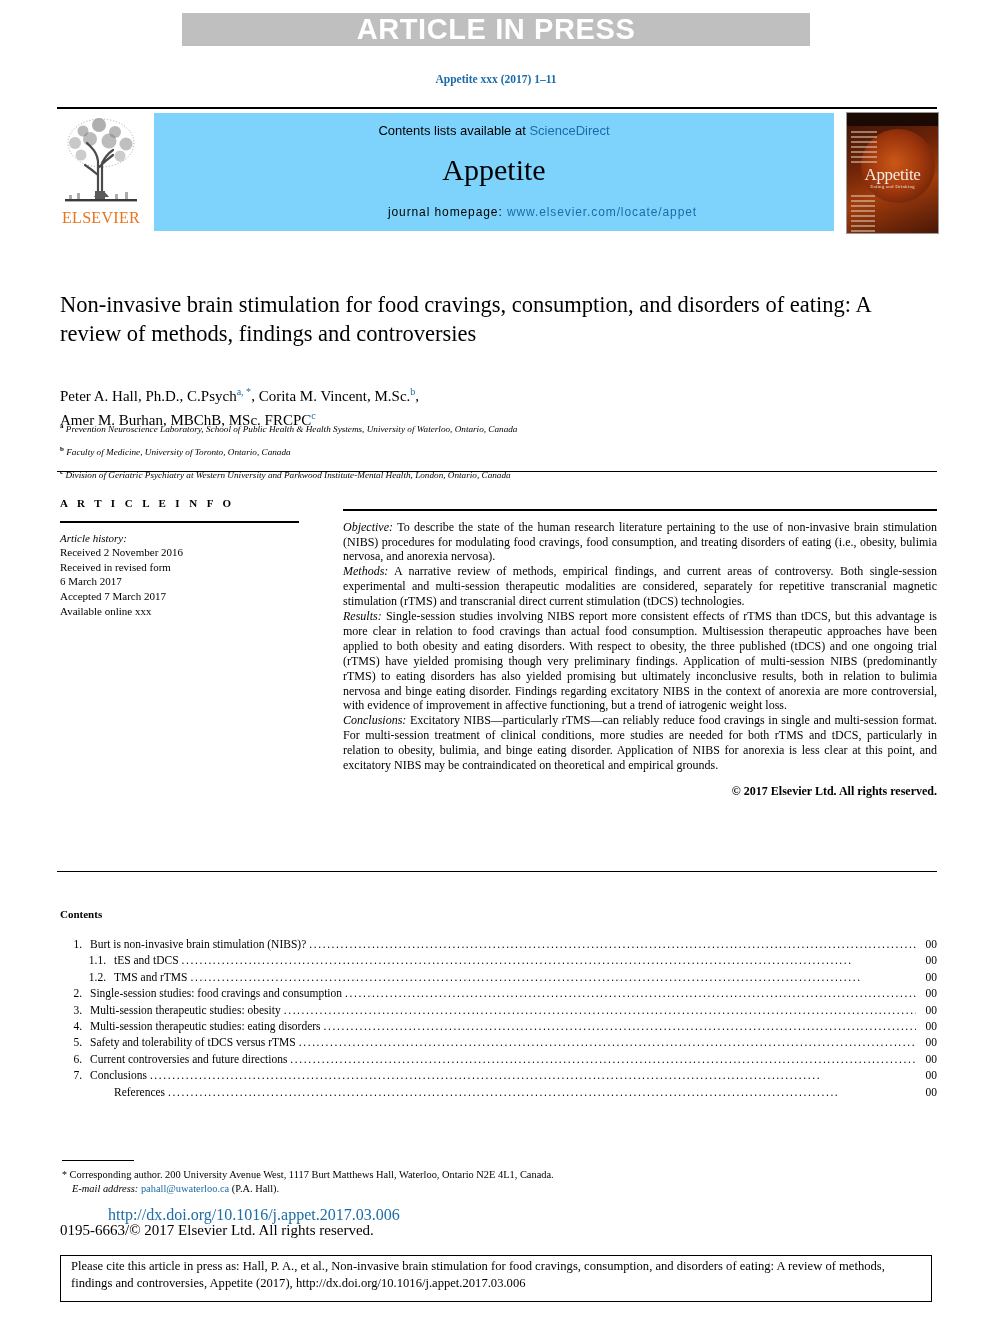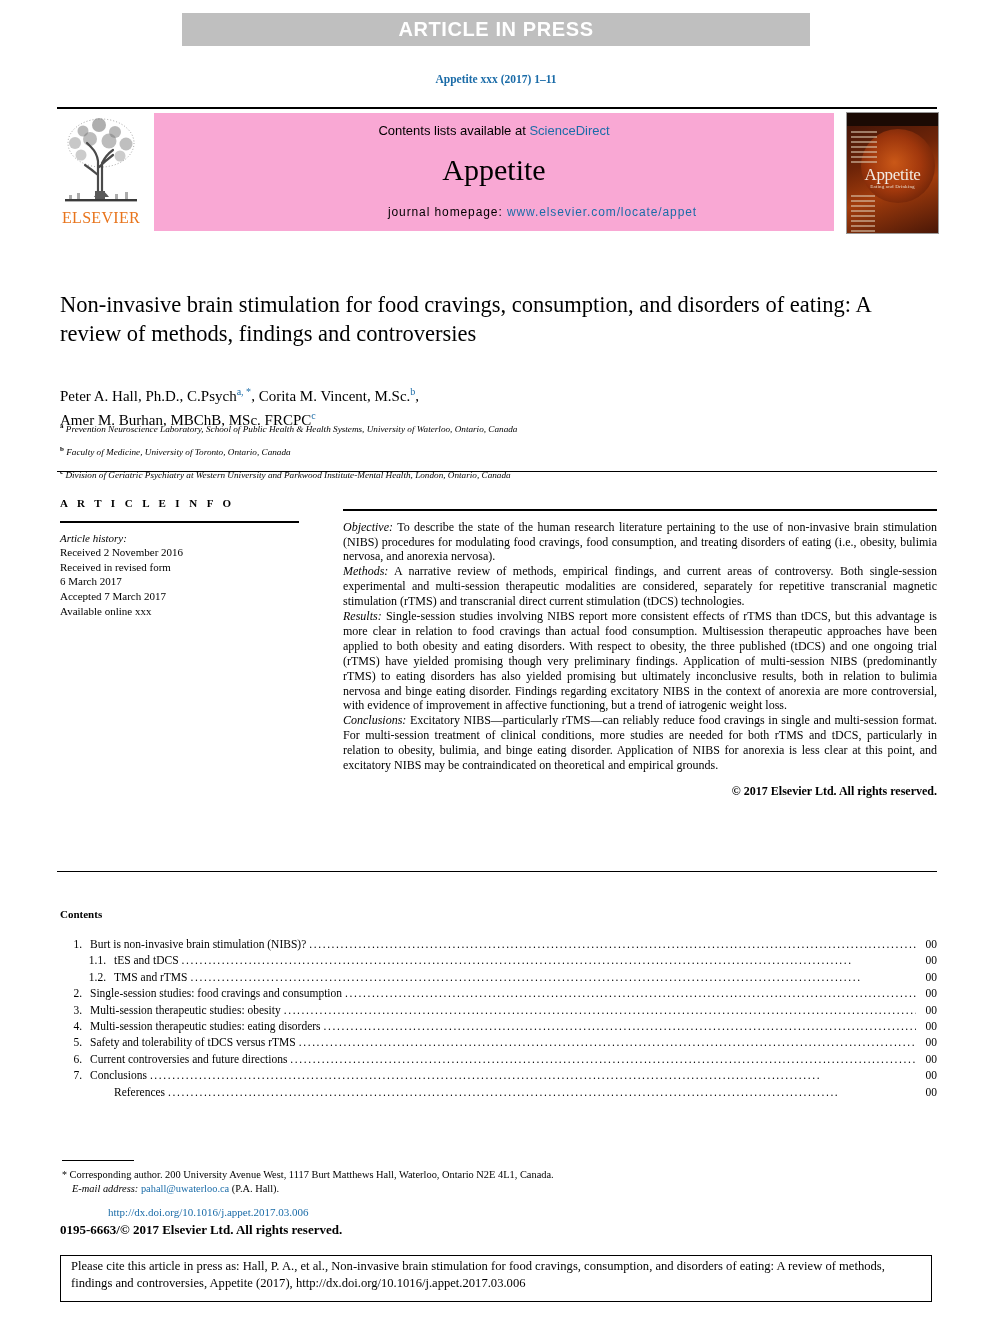--- a/index.html
+++ b/index.html
@@ -20,24 +20,23 @@
   .press-banner {
     position: absolute;
     left: 182px;
     top: 13px;
     width: 628px;
     height: 33px;
     background: #bfbfbf;
     color: #ffffff;
     font-family: "Liberation Sans", "DejaVu Sans", sans-serif;
     font-weight: bold;
-    font-size: 20px;
+    font-size: 29px;
     letter-spacing: 0.6px;
     display: flex;
-    align-items: center;
     justify-content: center;
   }
 
   
   .running-head {
     position: absolute;
     left: 0;
     top: 73px;
     width: 992px;
     text-align: center;
@@ -86,21 +85,21 @@
     font-size: 16px;
     letter-spacing: 0.3px;
     font-family: "Liberation Serif", serif;
   }
   .banner-box {
     position: absolute;
     left: 97px;
     top: 6px;
     width: 680px;
     height: 118px;
-    background: #f9a8d4;
+    background: #7dd3fc;
     text-align: center;
   }
   .contents-line {
     position: absolute;
     left: 0;
     top: 10px;
     width: 680px;
     font-size: 13px;
     font-family: "Liberation Sans", sans-serif;
   }
@@ -359,30 +358,29 @@
     font-size: 10.4px;
     line-height: 14.4px;
   }
   .foot-note .star { font-size: 10px; }
   .foot-note .ital { font-style: italic; }
   .link-blue { color: #1b6ca8; }
   .doi-line {
     position: absolute;
     left: 60px;
     top: 1206px;
-    font-size: 11px;
+    font-size: 16px;
     color: #1b6ca8;
     padding-left: 48px;
   }
   .issn-line {
     position: absolute;
     left: 60px;
     top: 1222px;
-    font-size: 13px;
-    font-weight: bold;
+    font-size: 15px;
   }
 
   
   .cite-box {
     position: absolute;
     left: 60px;
     top: 1255px;
     width: 872px;
     border: 1.6px solid #000;
     box-sizing: border-box;

